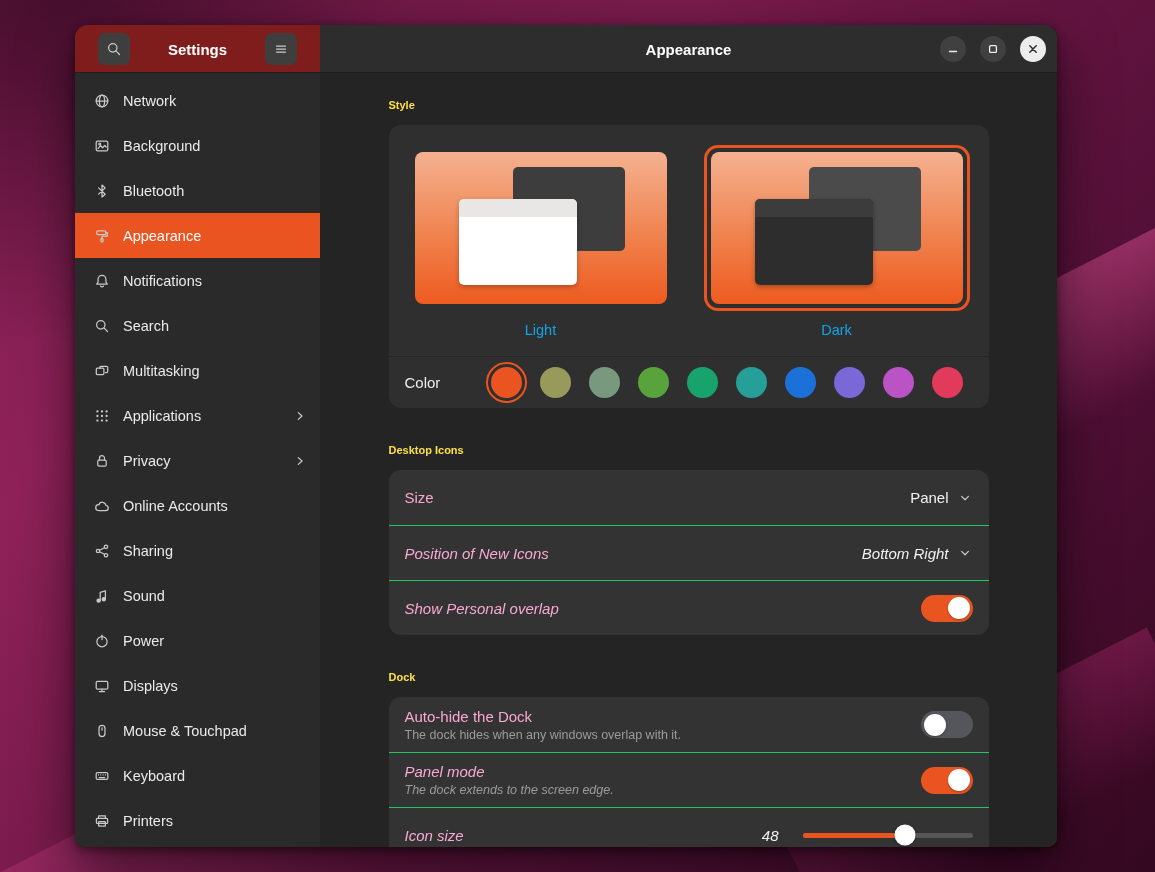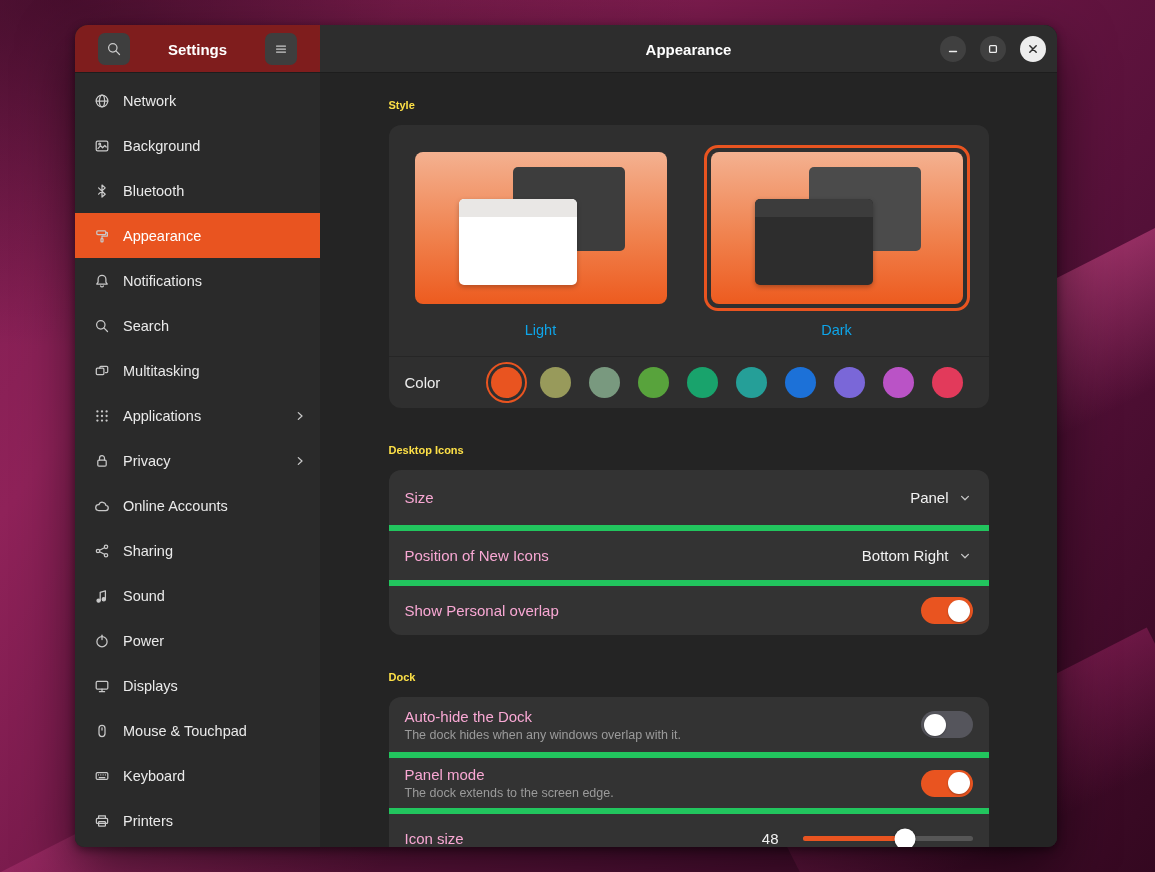--- a/index.html
+++ b/index.html
@@ -84,21 +84,21 @@
   
   .color-row { display:flex; align-items:center; height:52px; padding:0 26px 0 16px;
     border-top:1px solid #262626; }
   .color-label { color:#ededed; font-size:15px; }
   .swatches { margin-left:auto; display:flex; align-items:center; gap:18px; }
   .swatch { width:31px; height:31px; border-radius:50%; border:none; cursor:pointer; }
   .swatch.selected { outline:2px solid #E95420; outline-offset:3px; }
 
   
   .row { display:flex; align-items:center; min-height:55px; padding:8px 16px; }
-  .row + .row { border-top:6px solid #22c55e; }
+  .row + .row { border-top:1px solid #22c55e;font-style:italic; }
   .row-text { display:flex; flex-direction:column; justify-content:center; }
   .row-label { color:#f9a8d4; font-size:15px; }
   .row-sub { color:#9b9b9b; font-size:12.5px; margin-top:3px; }
   .row-value { margin-left:auto; display:flex; align-items:center; gap:8px;
     color:#f2f2f2; font-size:15px; cursor:pointer; }
   .toggle { margin-left:auto; width:52px; height:27px; border-radius:14px;
     background:#55555c; position:relative; cursor:pointer; flex:none; }
   .toggle.on { background:#E95420; }
   .knob { position:absolute; top:2.5px; left:3px; width:22px; height:22px;
     border-radius:50%; background:#ffffff; box-shadow:0 1px 2px rgba(0,0,0,.3); }

